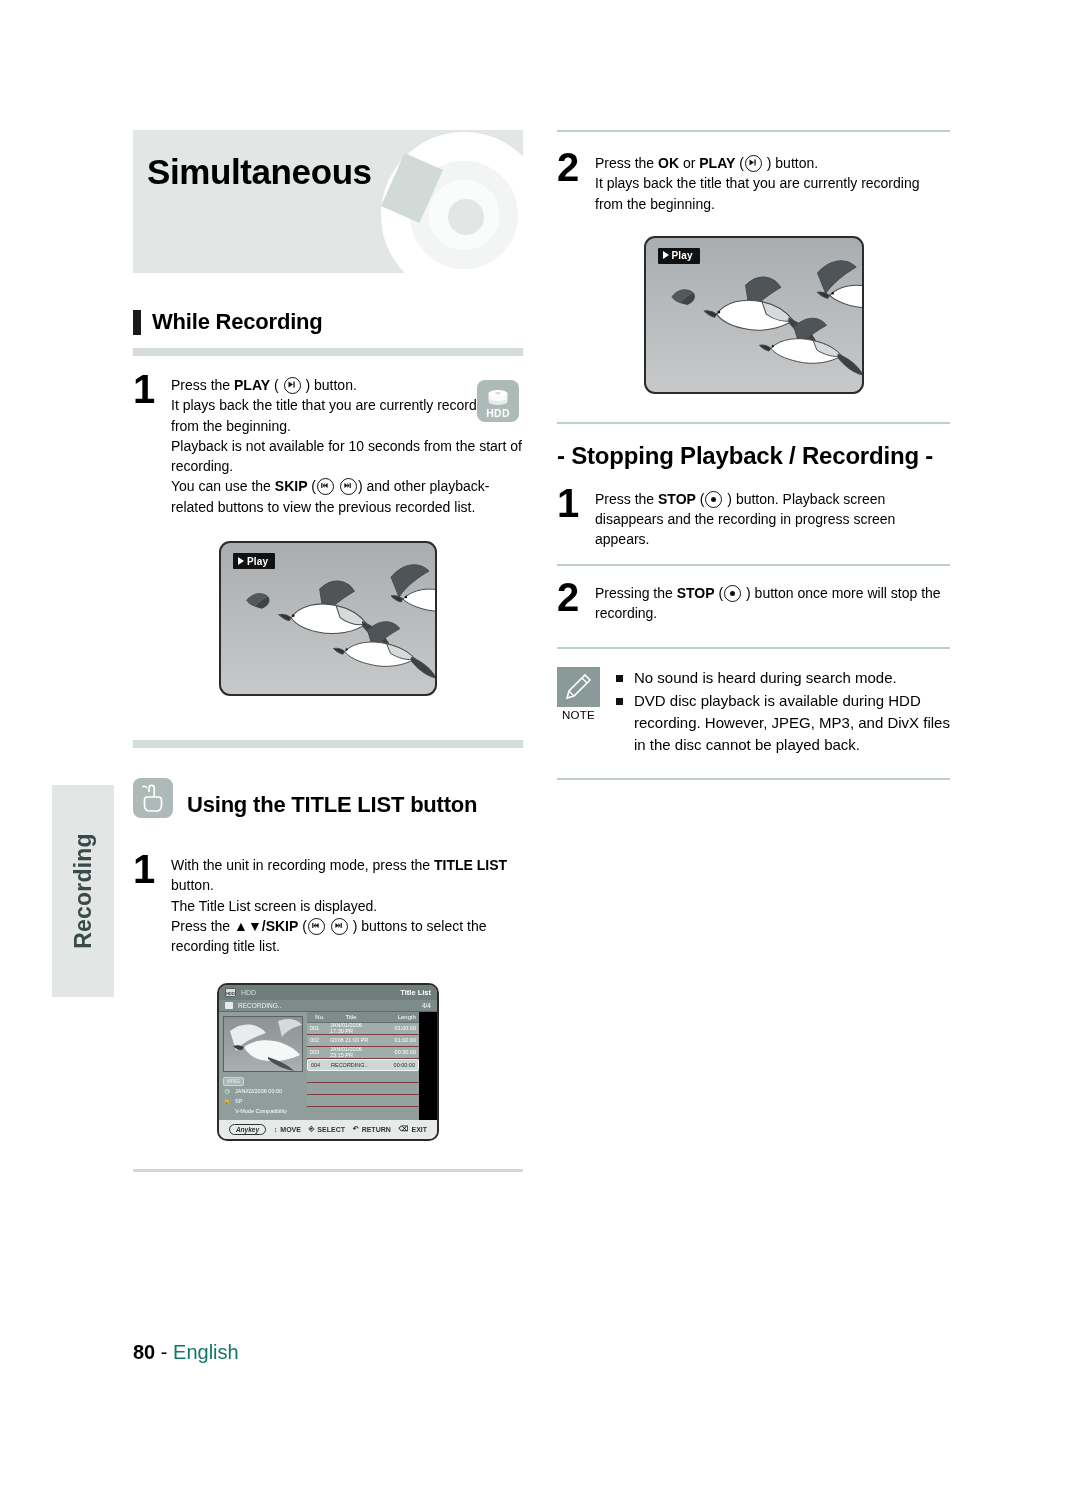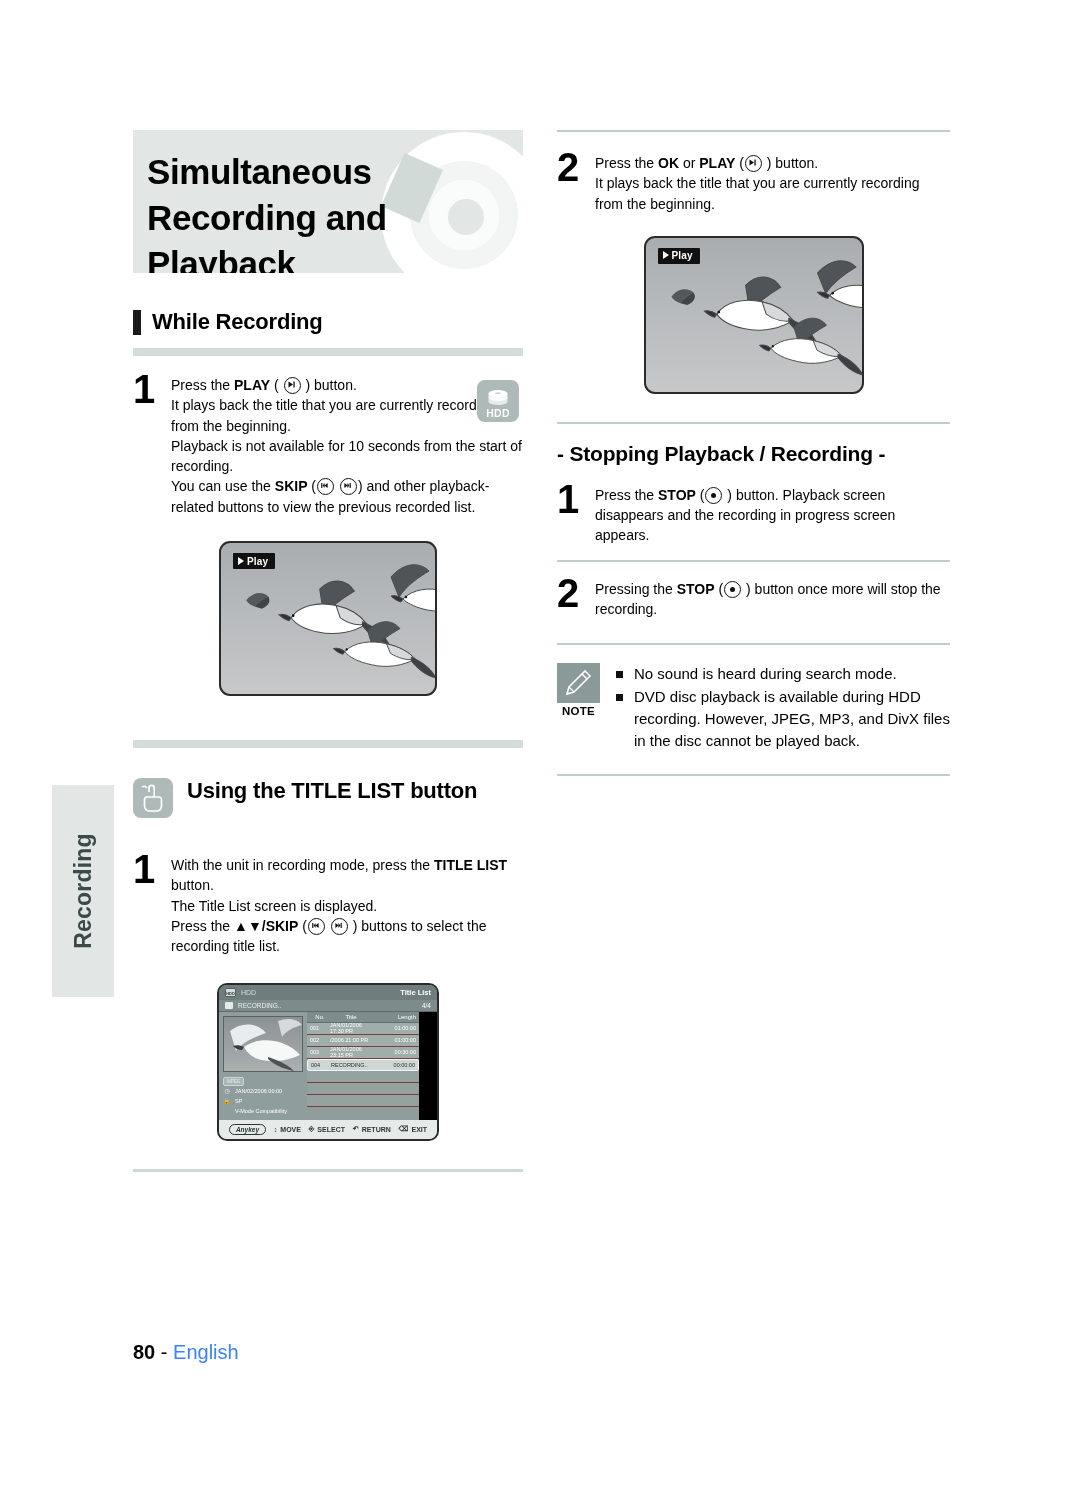--- a/index.html
+++ b/index.html
@@ -116,21 +116,21 @@
     align-items: center;
     gap: 11px;
     margin-top: 36px;
   }
   .sec-bar {
     width: 8px; height: 25px;
     background: #1a1a1a;
   }
   .sec-title { font-size: 22px; font-weight: bold; letter-spacing: -.2px; }
 
-  .sec-head-icon { display: flex; gap: 14px; margin-top: 30px; }
+  .sec-head-icon { display: flex; align-items: flex-end; gap: 14px; margin-top: 30px; }
   .hand-icon {
     width: 40px; height: 40px;
     border-radius: 8px;
     background: #aebab8;
     position: relative;
     flex: none;
   }
   .hand-icon svg { position: absolute; left: 7px; top: 5px; }
 
   .rule-thick {
@@ -207,41 +207,41 @@
     width: 0; height: 0;
     border-left: 6px solid #fff;
     border-top: 4px solid transparent;
     border-bottom: 4px solid transparent;
     vertical-align: 0px;
     margin-right: 3px;
   }
 
   
   .sub-head {
-    font-size: 21px;
+    font-size: 24px;
     font-weight: bold;
     letter-spacing: -.2px;
     margin-top: 4px;
   }
 
   
   .note-block { display: flex; gap: 14px; margin-top: 16px; }
   .note-icon {
     width: 43px; flex: none;
     text-align: center;
   }
   .note-icon .pencil-box {
     width: 43px; height: 40px;
     background: #8a9a98;
     position: relative;
   }
   .note-icon .pencil-box svg { position: absolute; left: 8px; top: 6px; }
   .note-icon .note-label {
     font-size: 11.5px;
-    font-weight: bold;
+    font-weight: normal;
     margin-top: 2px;
     letter-spacing: .3px;
   }
   .note-list { font-size: 15px; line-height: 1.45; flex: 1; }
   .note-list li {
     list-style: none;
     position: relative;
     padding-left: 20px;
     margin-bottom: 1px;
   }
@@ -374,36 +374,35 @@
   }
   .osd-foot .it { display: flex; align-items: center; gap: 3px; }
 
   
   .footer {
     position: absolute;
     left: 133px; top: 1341px;
     font-size: 20px;
   }
   .footer b { font-weight: bold; }
-  .footer .en { color: #3b82f6; }
+  .footer .en { color: #0f766e; }
 </style>
 </head>
 <body>
 
 <div class="side-tab">
   <span class="side-tab-label">Recording</span>
 </div>
 
 <div class="col-left">
 
   <div class="banner">
     <div class="banner-disc"></div>
     <div class="banner-title">
       <div>Simultaneous</div>
-      <div>Recording and Playback</div>
     </div>
   </div>
 
 
   <div class="hdd-badge">
     <span class="disc-stack">
       <svg width="24" height="20" viewBox="0 0 24 20">
         <ellipse cx="12" cy="4.5" rx="9.5" ry="3.6" fill="#ffffff"></ellipse>
         <ellipse cx="12" cy="4.5" rx="3" ry="1.1" fill="#aebab8"></ellipse>
         <path d="M2.5 4.5 v4 a9.5 3.6 0 0 0 19 0 v-4" fill="#ffffff" opacity=".85"></path>

